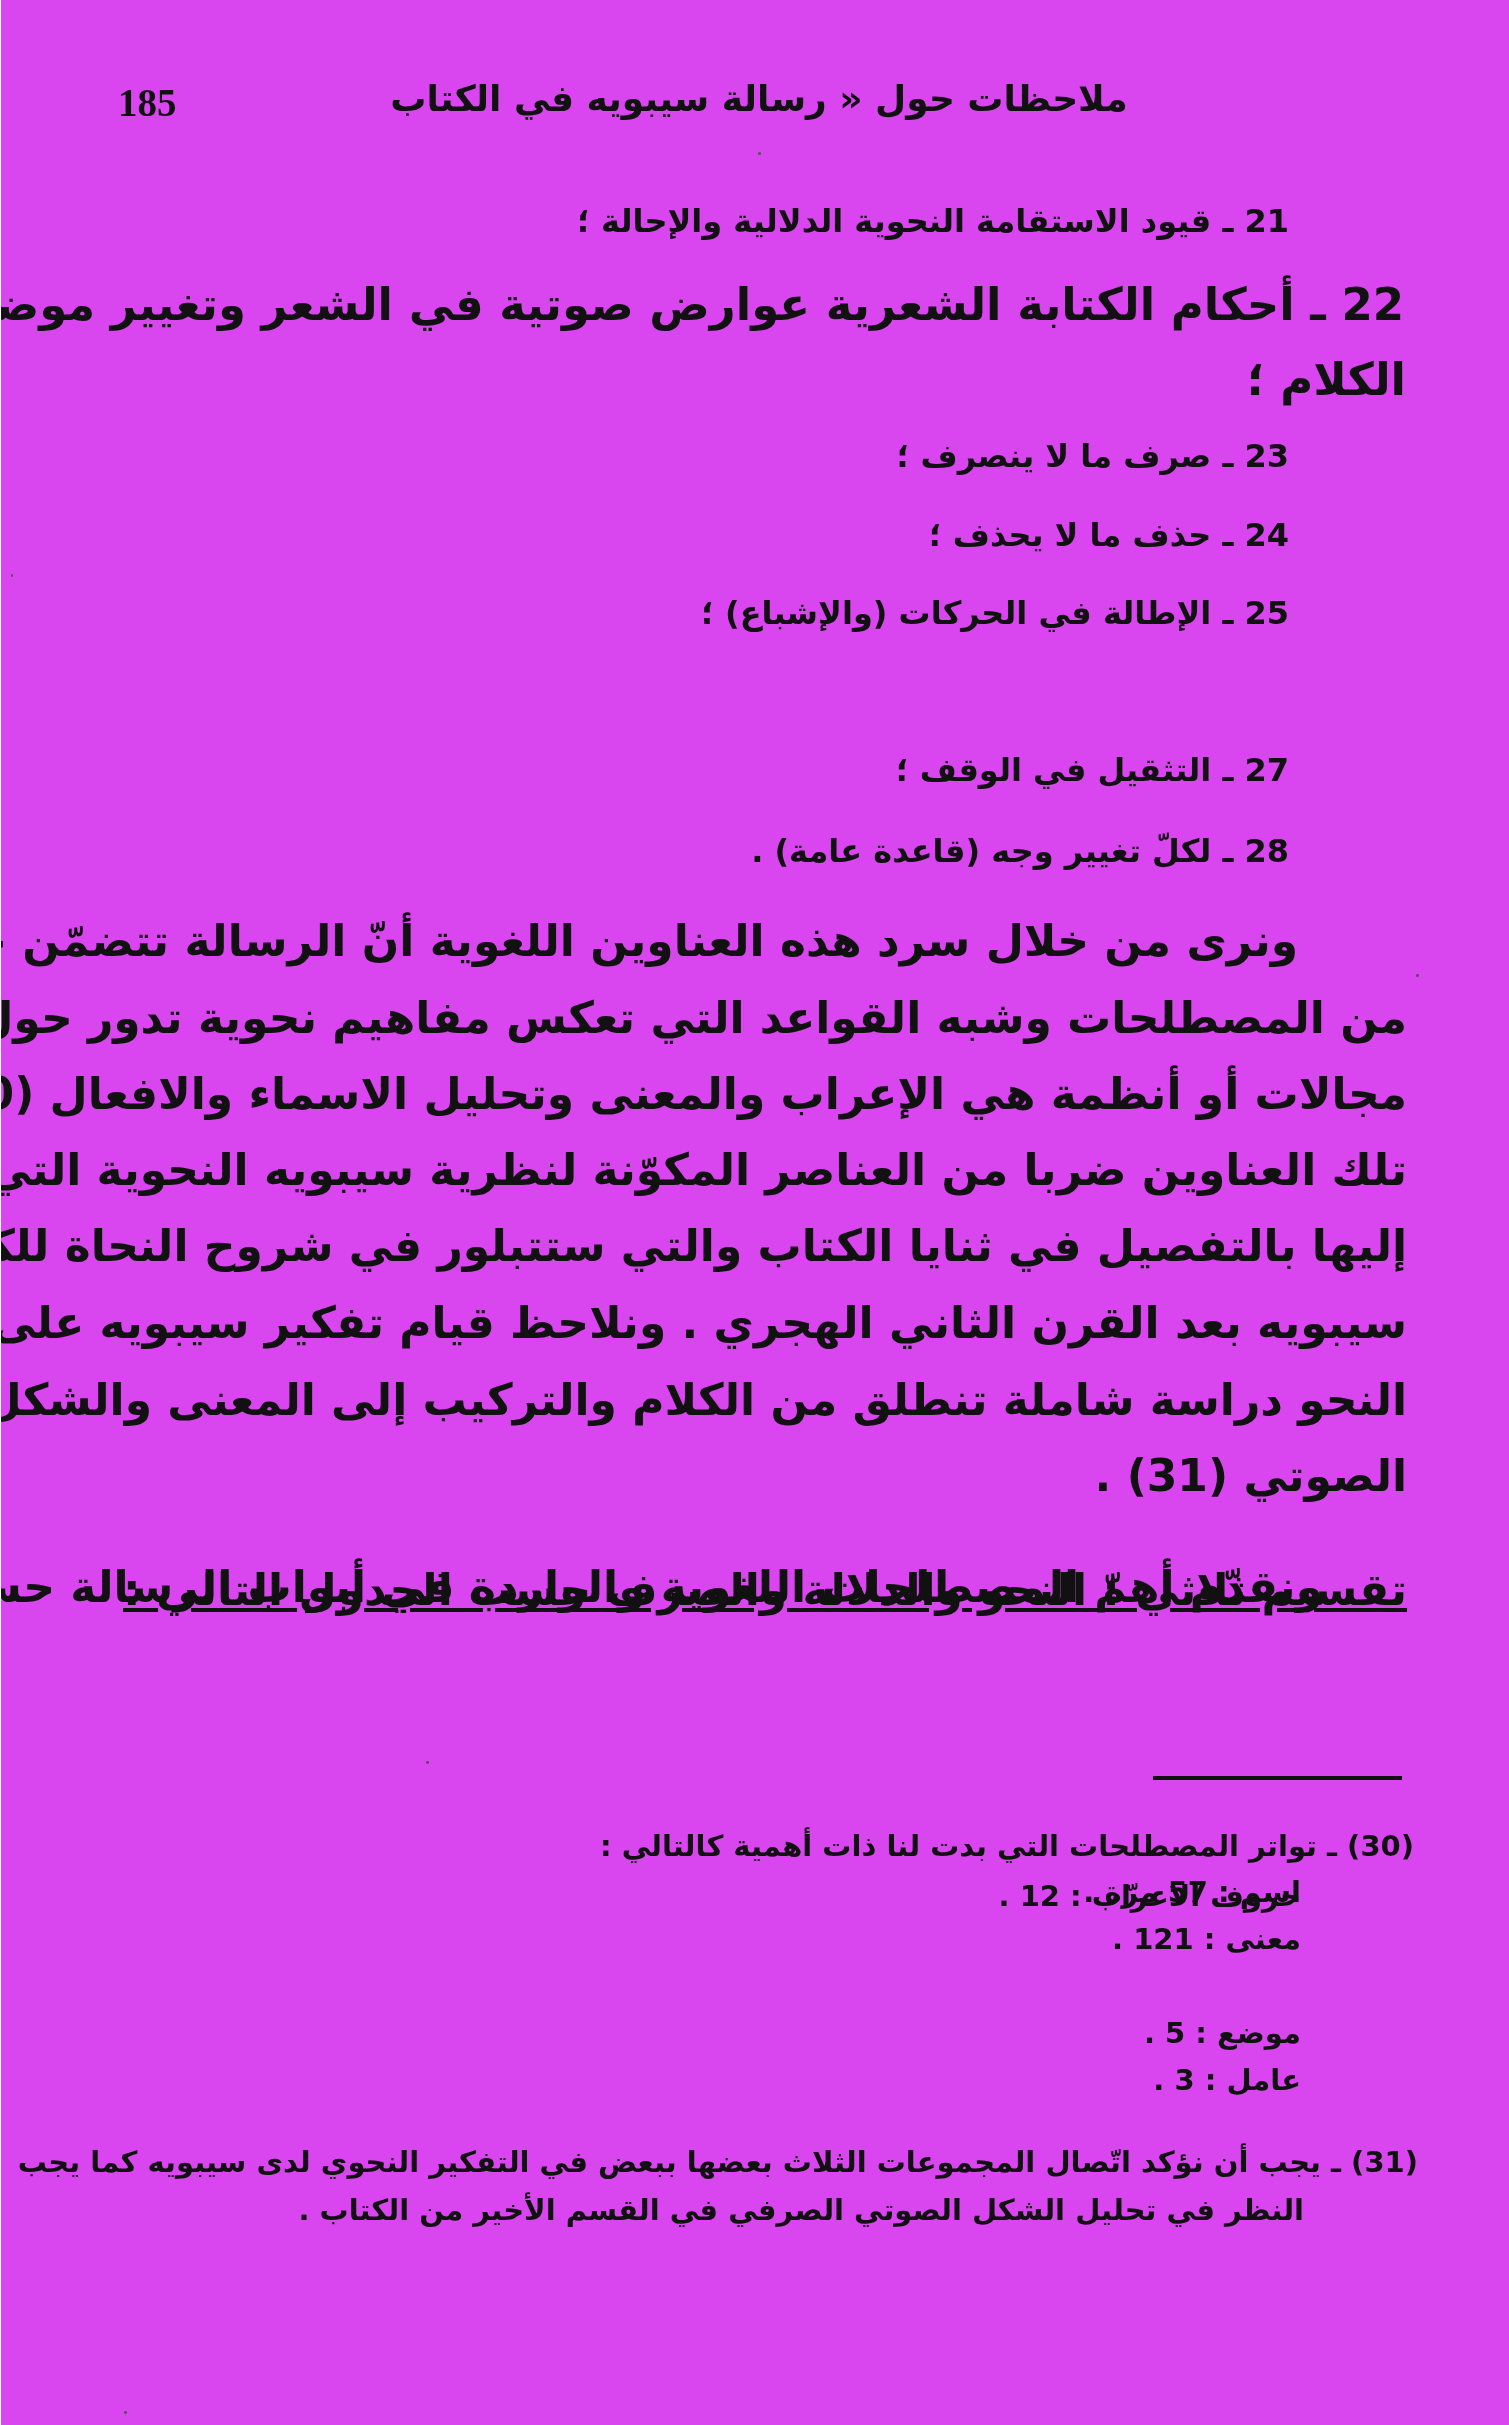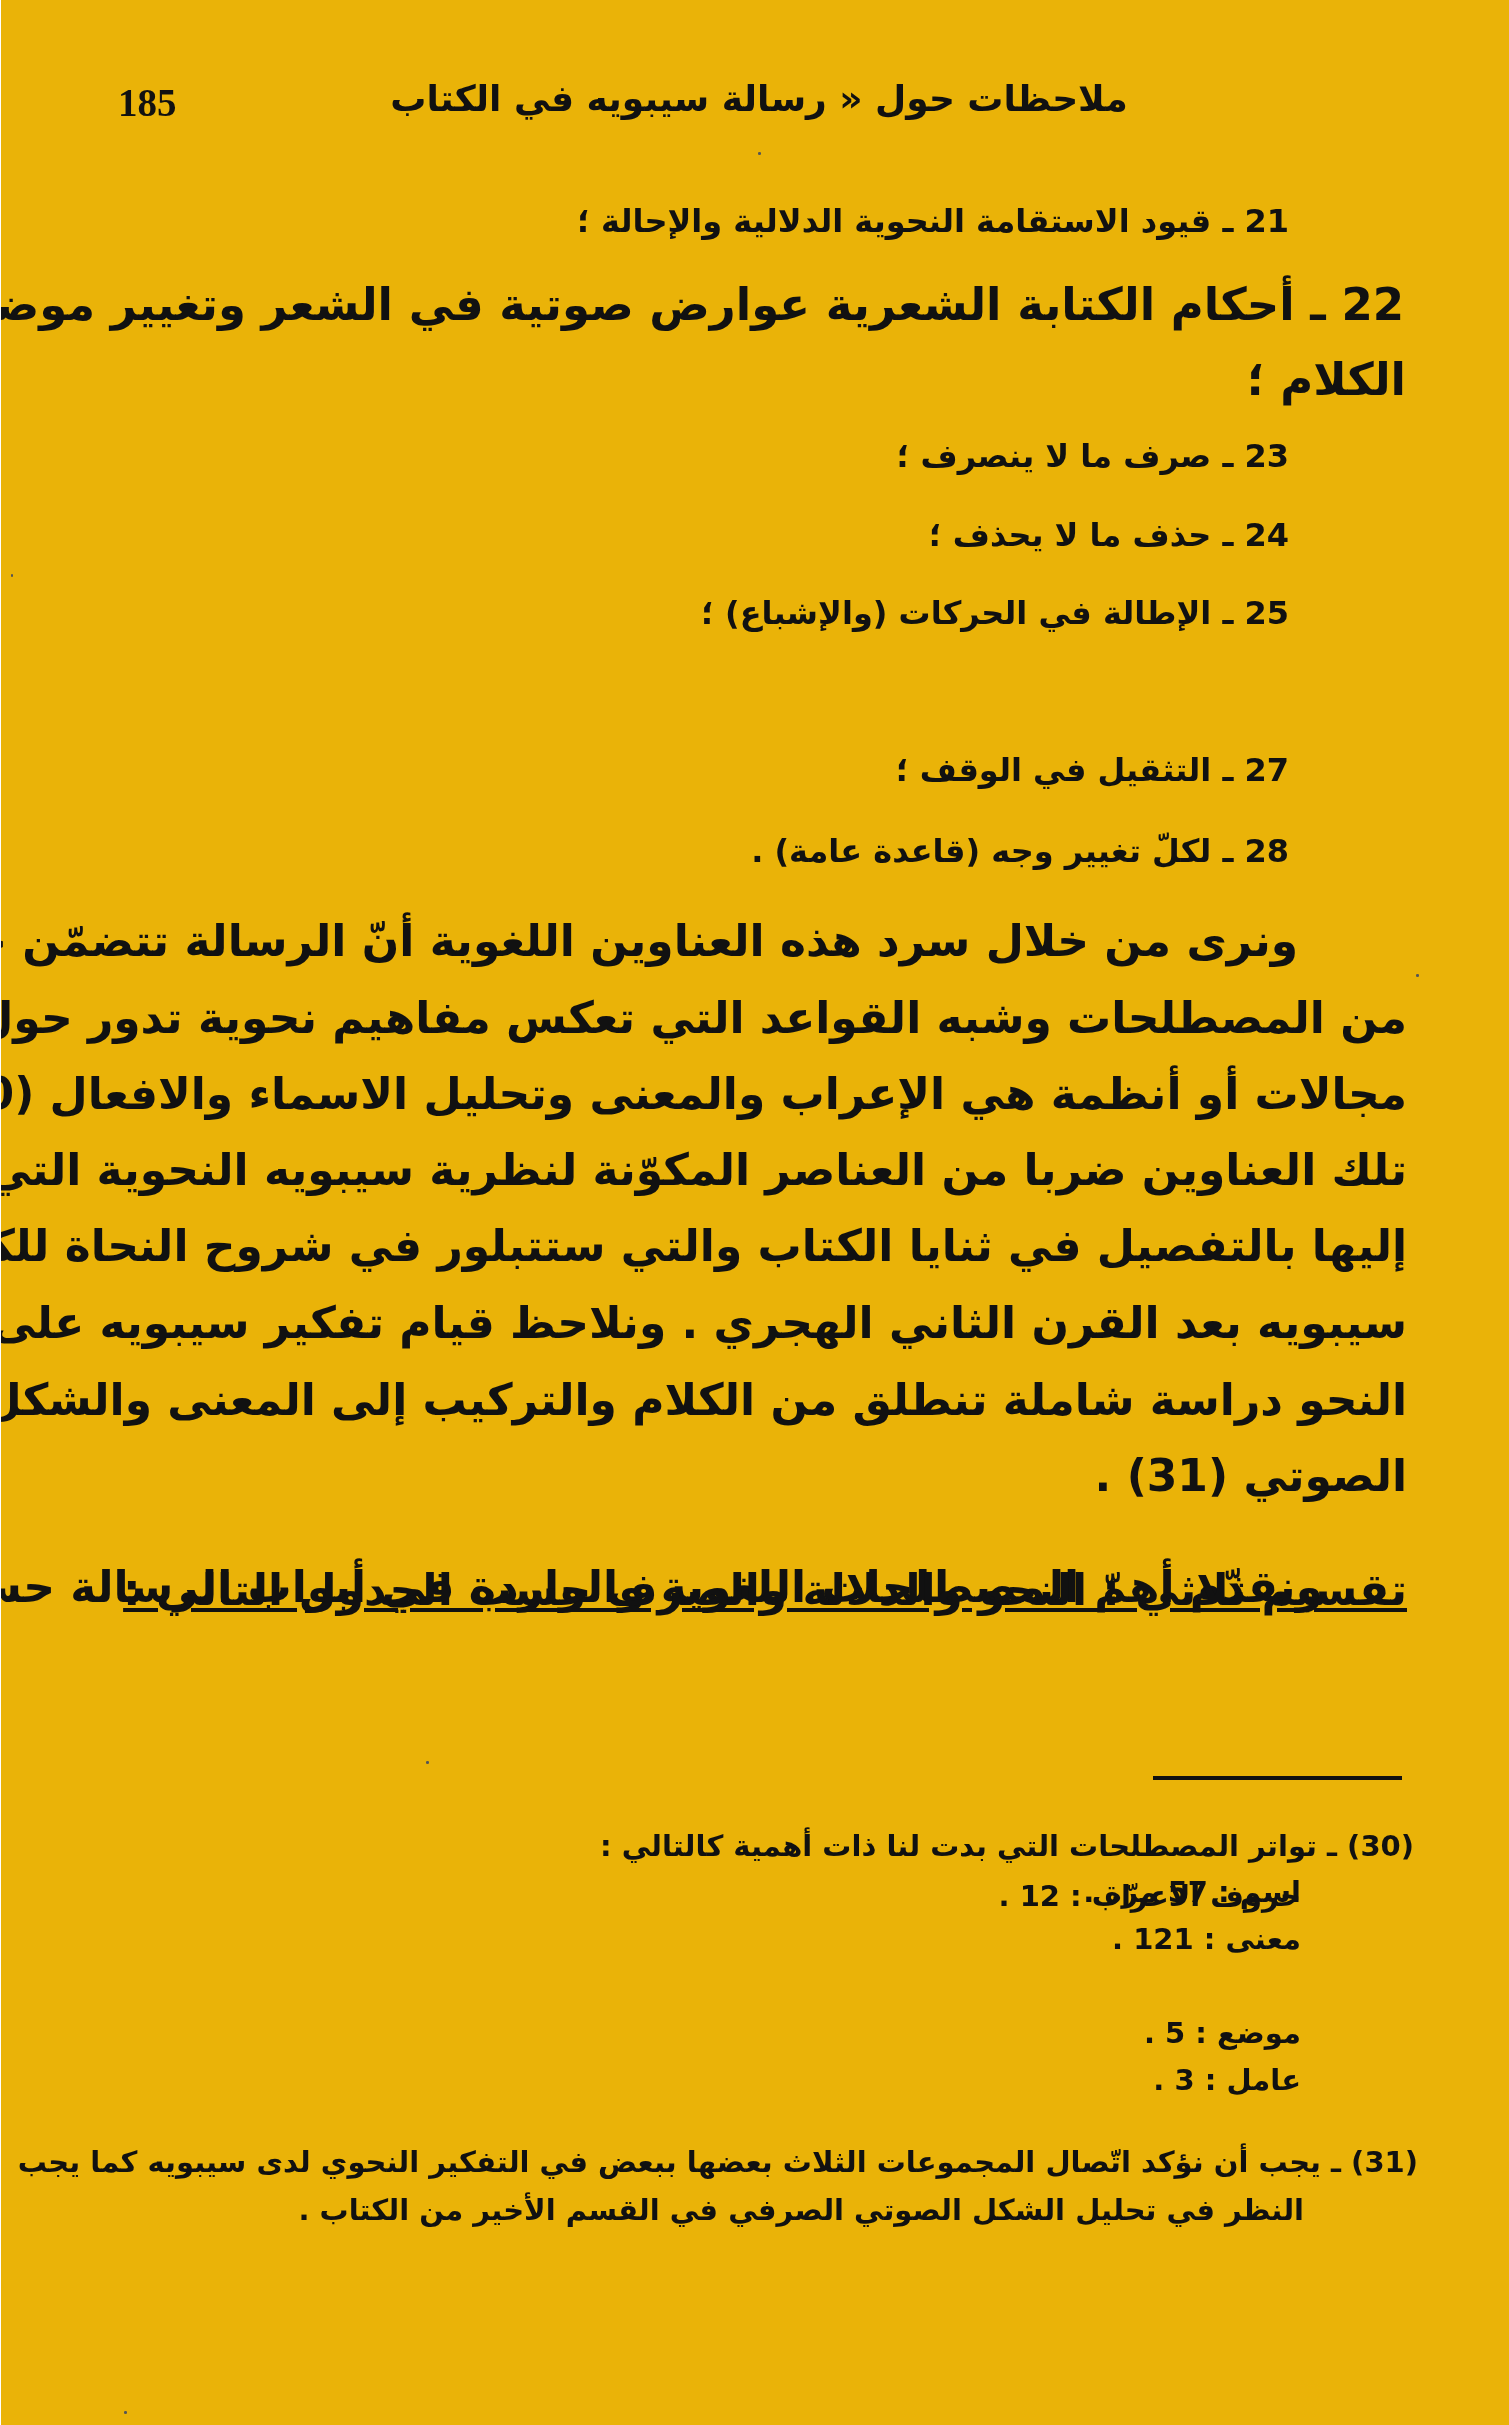--- a/index.html
+++ b/index.html
@@ -1,18 +1,18 @@
 <!DOCTYPE html>
 <html lang="ar" dir="rtl" style="font-size:14.4px"><head>
 <meta charset="utf-8">
 <style>
   html, body { margin:0; padding:0; background:#ffffff; }
   body { width:1510px; height:2426px; position:relative; overflow:hidden;
          font-family: "DejaVu Sans", sans-serif; color:#111; }
-  .page { position:absolute; left:0; top:0; width:1510px; height:2426px; background:#eab308; }
+  .page { position:absolute; left:0; top:0; width:1510px; height:2426px; background:#d946ef; }
   .line { position:absolute; white-space:nowrap; direction:rtl; line-height:1; }
   .hdr-title { font-weight:bold; font-size:36px; left:0; width:1510px; text-align:center; top:81px; padding-left:4px; }
   .hdr-num { font-family:"Liberation Serif", serif; font-size:39px; font-weight:bold; left:118px; top:83px; direction:ltr; }
   .item { font-size:32px; font-weight:bold; right:221px; }
   .item-cont { font-size:45px; font-weight:bold; right:104px; }
   .para-line { font-size:44px; font-weight:bold; left:128px; right:103px; text-align:justify; text-align-last:justify; }
   .para-first { left:128px; right:212px; }
   .para-last { text-align-last:right; }
   .sep { position:absolute; left:1153px; width:249px; top:1776px; height:3.6px; background:#111; }
   .fn { font-size:29px; font-weight:bold; }

